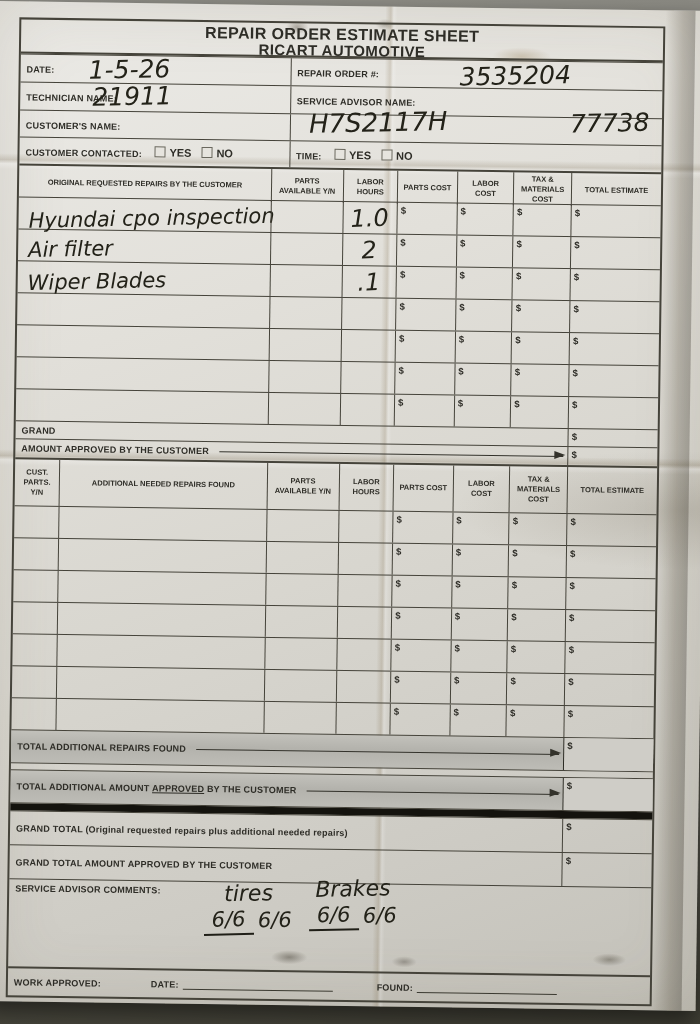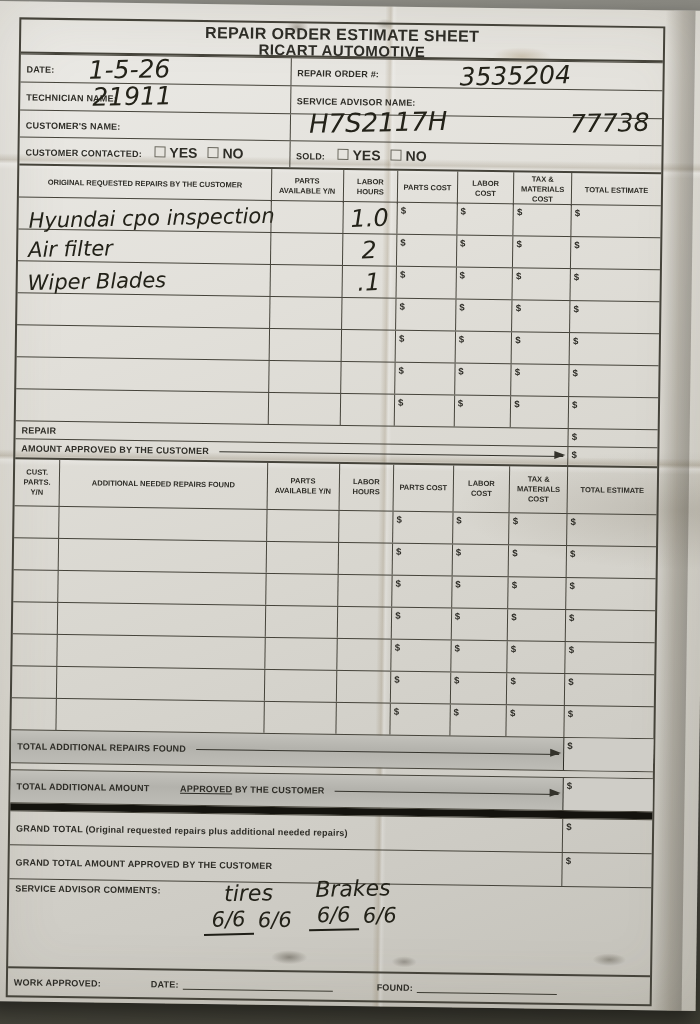--- a/index.html
+++ b/index.html
@@ -50,21 +50,21 @@
   .hw{font-family:"DejaVu Sans",sans-serif;font-style:italic;color:#232219;white-space:nowrap;
       transform:rotate(-2deg);display:inline-block;line-height:1;}
   .hw-date{position:absolute;left:68px;top:1px;font-size:25px;}
   .hw-ro{position:absolute;left:168px;top:2px;font-size:25px;}
   .hw-tech{position:absolute;left:72px;top:0;font-size:25px;}
   .hw-adv{position:absolute;left:18px;top:-6px;font-size:26px;}
   .hw-adv2{position:absolute;right:12px;top:-8px;font-size:25px;}
 
   .cbgroup{display:inline-flex;align-items:center;gap:4px;margin-left:8px;}
   .cb{display:inline-block;width:11px;height:11px;border:1.5px solid #6a685e;background:#e6e4de;}
-  .cbl{font-size:14px;font-weight:bold;margin-right:6px;}
+  .cbl{font-size:11px;font-weight:bold;margin-right:6px;}
 
   .t1{display:grid;grid-template-columns:39.2% 11.2% 8.5% 9.3% 8.8% 9% 14%;}
   .t2{display:grid;grid-template-columns:6.9% 32.3% 11.2% 8.5% 9.3% 8.8% 9% 14%;}
   .thead{border-top:2px solid var(--ln);}
   .th{border-left:1px solid var(--ln);display:flex;align-items:center;justify-content:center;
       text-align:center;font-size:7.5px;font-weight:bold;line-height:1.3;padding:2px 3px;}
   .th:first-child{border-left:none;}
   .thead1{height:33px;}
   .thead2{height:48px;}
   .trow{border-top:1px solid var(--ln);height:32px;}
@@ -81,21 +81,21 @@
   .arrow::after{content:"";position:absolute;right:-2px;top:-5.5px;width:0;height:0;
       border-left:11px solid #33322b;border-top:4.5px solid transparent;border-bottom:4.5px solid transparent;}
   .cash{flex:0 0 14%;align-self:stretch;border-left:1px solid var(--ln);position:relative;}
   .totalrow{height:18px;}
   .apprrow{height:19px;}
 
   .band{height:34px;border-top:1.5px solid var(--ln);border-bottom:1.5px solid var(--ln);
       background:linear-gradient(180deg,#c2c1bb,#b3b2ac 45%,#bdbcb6);}
   .band .cash{background:#cfcdc7;border-left:1.5px solid #2c2b24;}
   .bandgap{height:6px;}
-  .ul{text-decoration:underline;margin-left:28px;}
+  .ul{text-decoration:underline;}
   .thickbar{height:7px;background:#14130e;}
   .grandrow{height:34px;display:flex;align-items:center;border-top:1.5px solid var(--ln);}
   .grandrow .lab{padding-left:6px;flex:1;}
 
   .comments{height:88px;border-top:1.5px solid var(--ln);position:relative;}
   .comments .lbl{position:absolute;left:6px;top:4px;}
   .centry{position:absolute;text-align:center;}
   .e1{left:195px;top:0;}
   .e2{left:300px;top:-6px;}
   .ctitle{font-size:22px;}
@@ -165,21 +165,21 @@
         <div class="ic">
           <span class="lbl">CUSTOMER CONTACTED:</span>
           <span class="cbgroup">
             <span class="cb"></span>
             <span class="cbl">YES</span>
             <span class="cb"></span>
             <span class="cbl">NO</span>
           </span>
         </div>
         <div class="ic rc">
-          <span class="lbl">SOLD:</span>
+          <span class="lbl">TIME:</span>
           <span class="cbgroup">
             <span class="cb"></span>
             <span class="cbl">YES</span>
             <span class="cb"></span>
             <span class="cbl">NO</span>
           </span>
         </div>
       </div>
 
       <div class="t1 thead thead1">
@@ -326,21 +326,21 @@
           </div>
         <div class="td">
             <span class="dollar">$</span>
           </div>
         <div class="td">
             <span class="dollar">$</span>
           </div>
       </div>
 
       <div class="sumrow totalrow">
-        <span class="lbl lab">REPAIR</span>
+        <span class="lbl lab">GRAND</span>
         <span style="flex:1"></span>
         <div class="cash">
             <span class="dollar">$</span>
           </div>
       </div>
 
       <div class="sumrow apprrow">
         <span class="lbl lab">AMOUNT APPROVED BY THE CUSTOMER</span>
         <div class="arrow"></div>
         <div class="cash">

